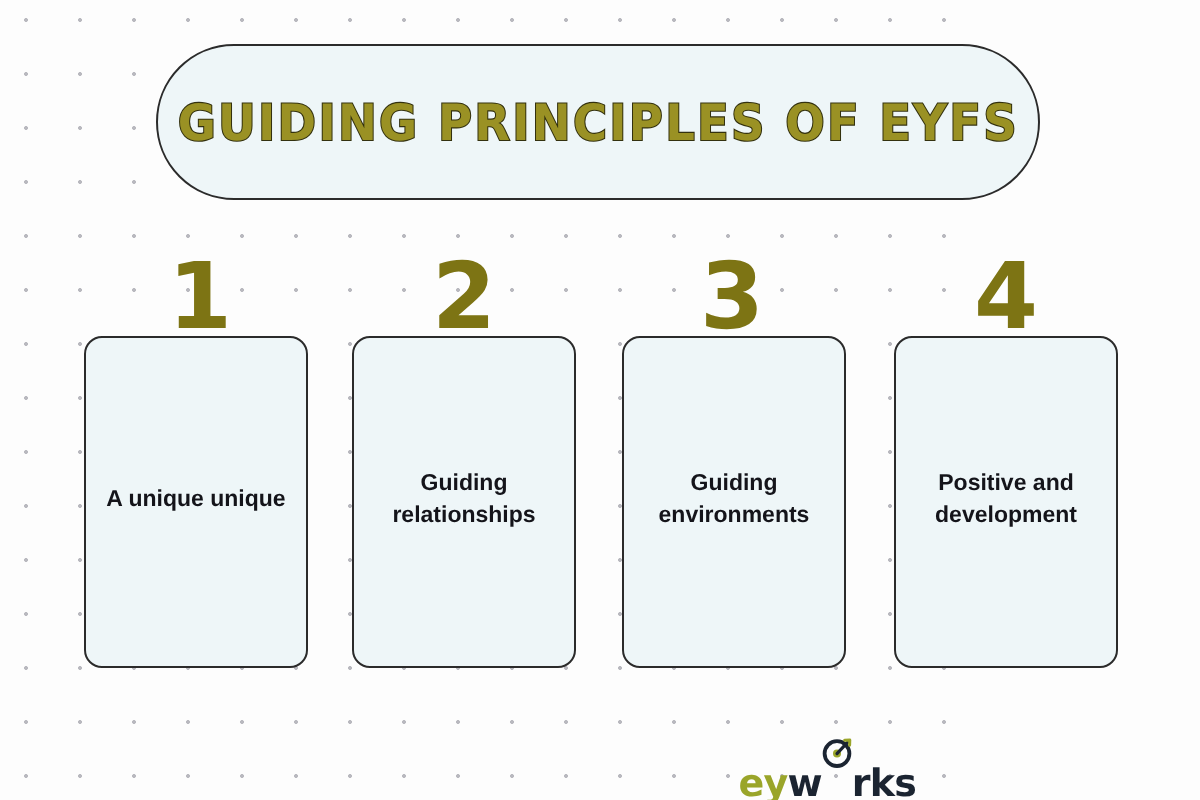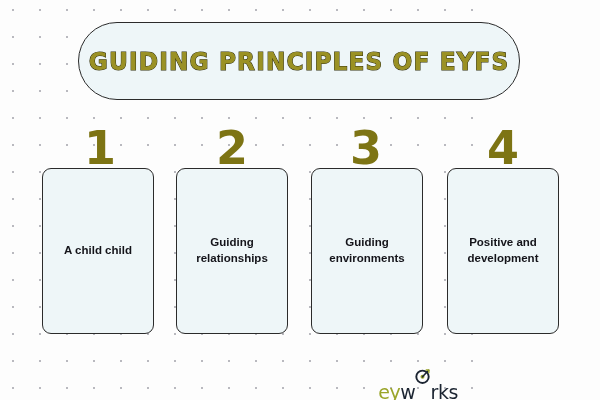--- a/index.html
+++ b/index.html
@@ -123,21 +123,21 @@
   #logo {
     position: absolute;
     right: 22px;
     bottom: 14px;
     display: flex;
     align-items: center;
     height: 22px;
   }
   .logo-part {
     font-family: "DejaVu Sans", sans-serif;
-    font-weight: normal;
+    font-weight: bold;
     font-size: 19px;
     line-height: 19px;
     letter-spacing: -0.4px;
     margin-top: 34px;
   }
   .logo-ey { color: #9aa52a; }
   .logo-w  { color: #1b2431; }
   .logo-rks{ color: #1b2431; }
   #logo-target {
     display: inline-block;
@@ -155,21 +155,21 @@
 
   <div id="title-pill">
     <span id="title-text">Guiding Principles of EYFS</span>
   </div>
 
   <div id="cards">
 
     <div class="card-slot s0">
       <div class="card-number">1</div>
       <div class="card-box">
-        <div class="card-label">A child child</div>
+        <div class="card-label">A unique unique</div>
       </div>
     </div>
 
     <div class="card-slot s1">
       <div class="card-number">2</div>
       <div class="card-box">
         <div class="card-label">Guiding relationships</div>
       </div>
     </div>
 

